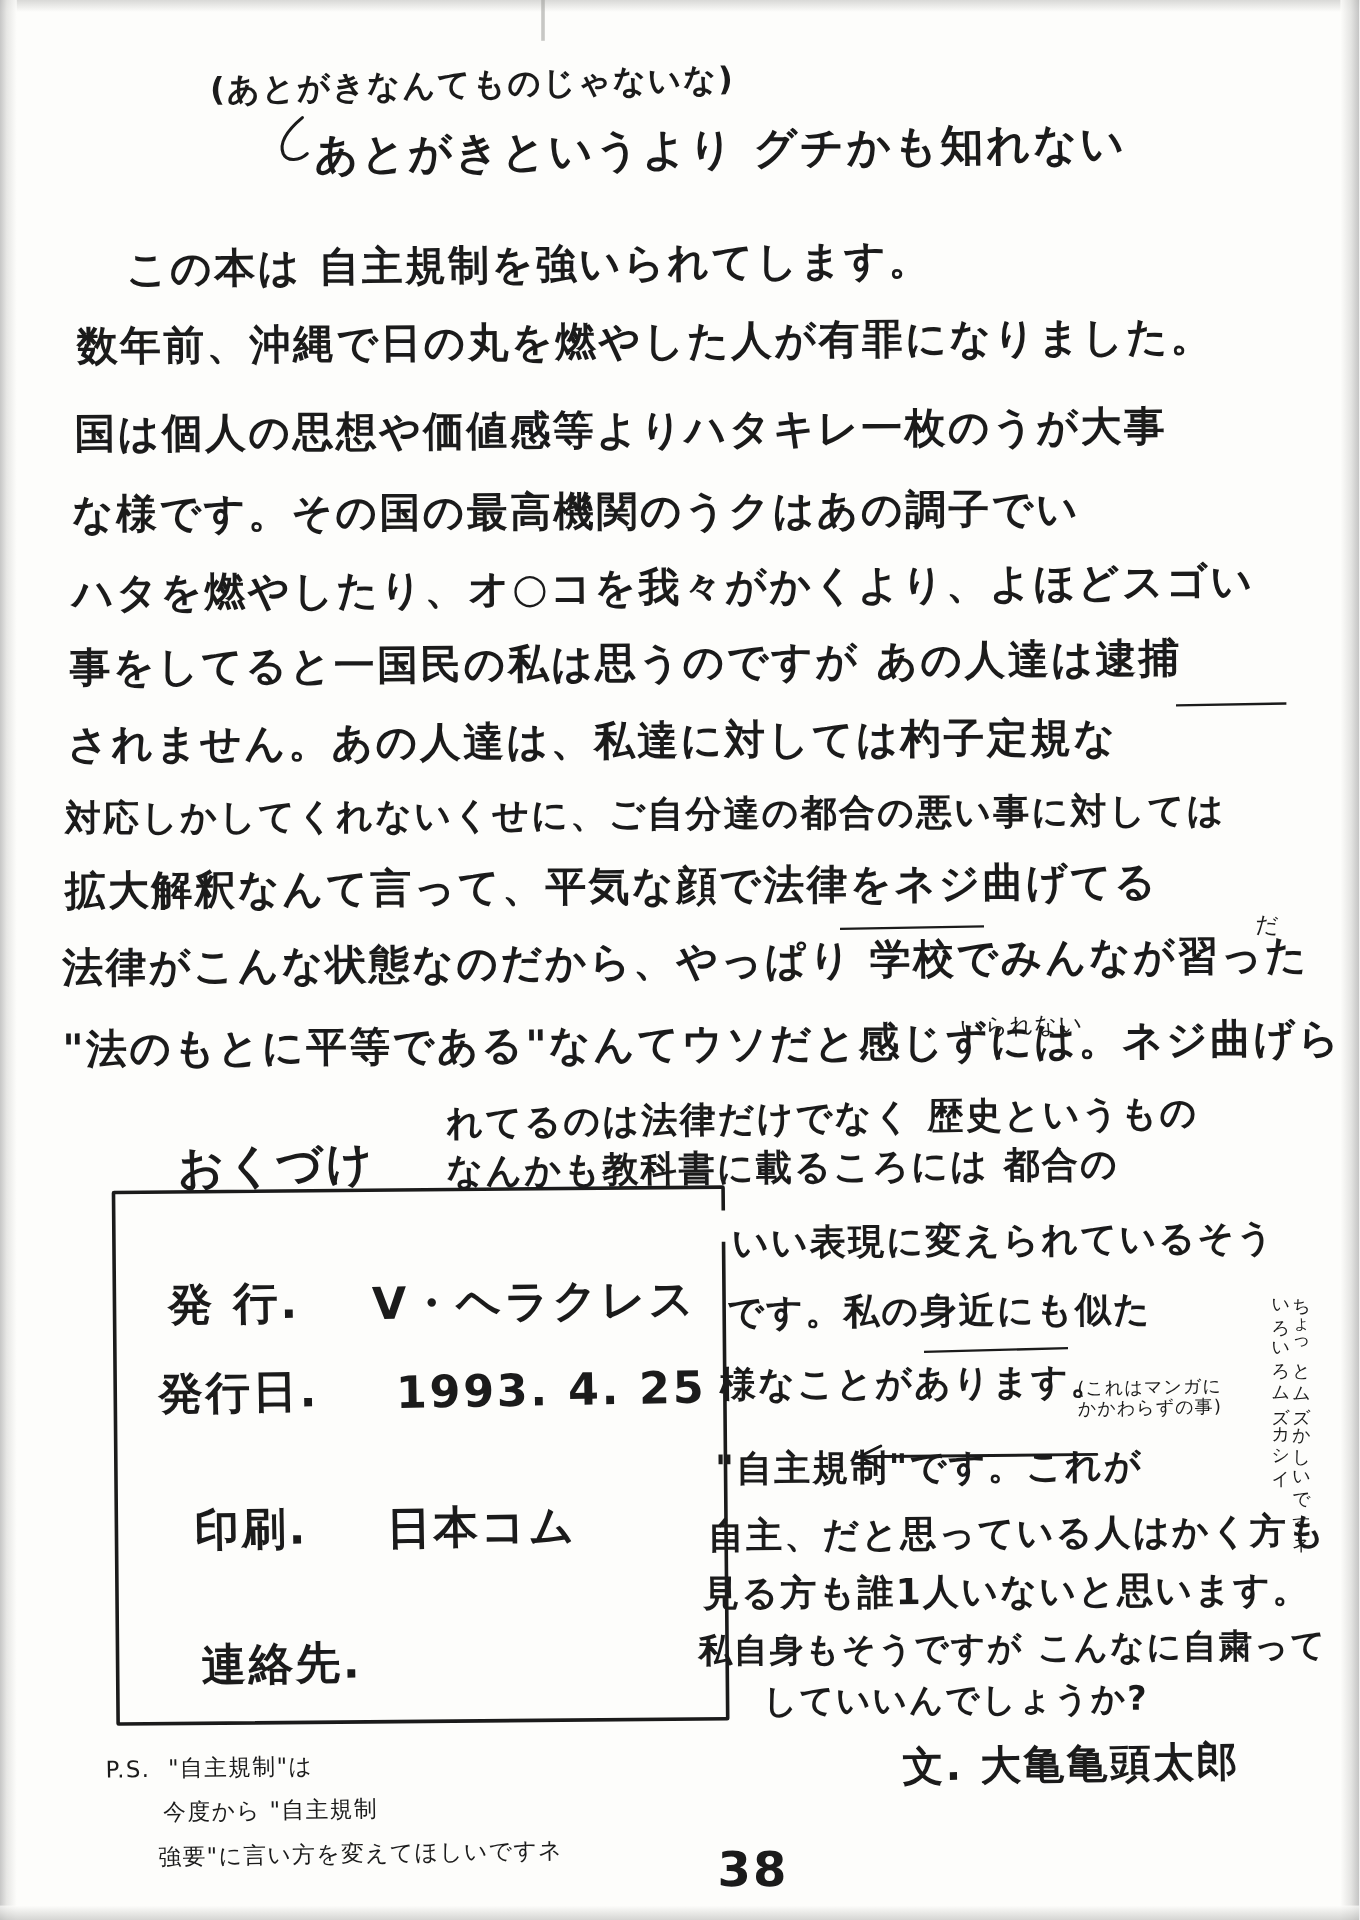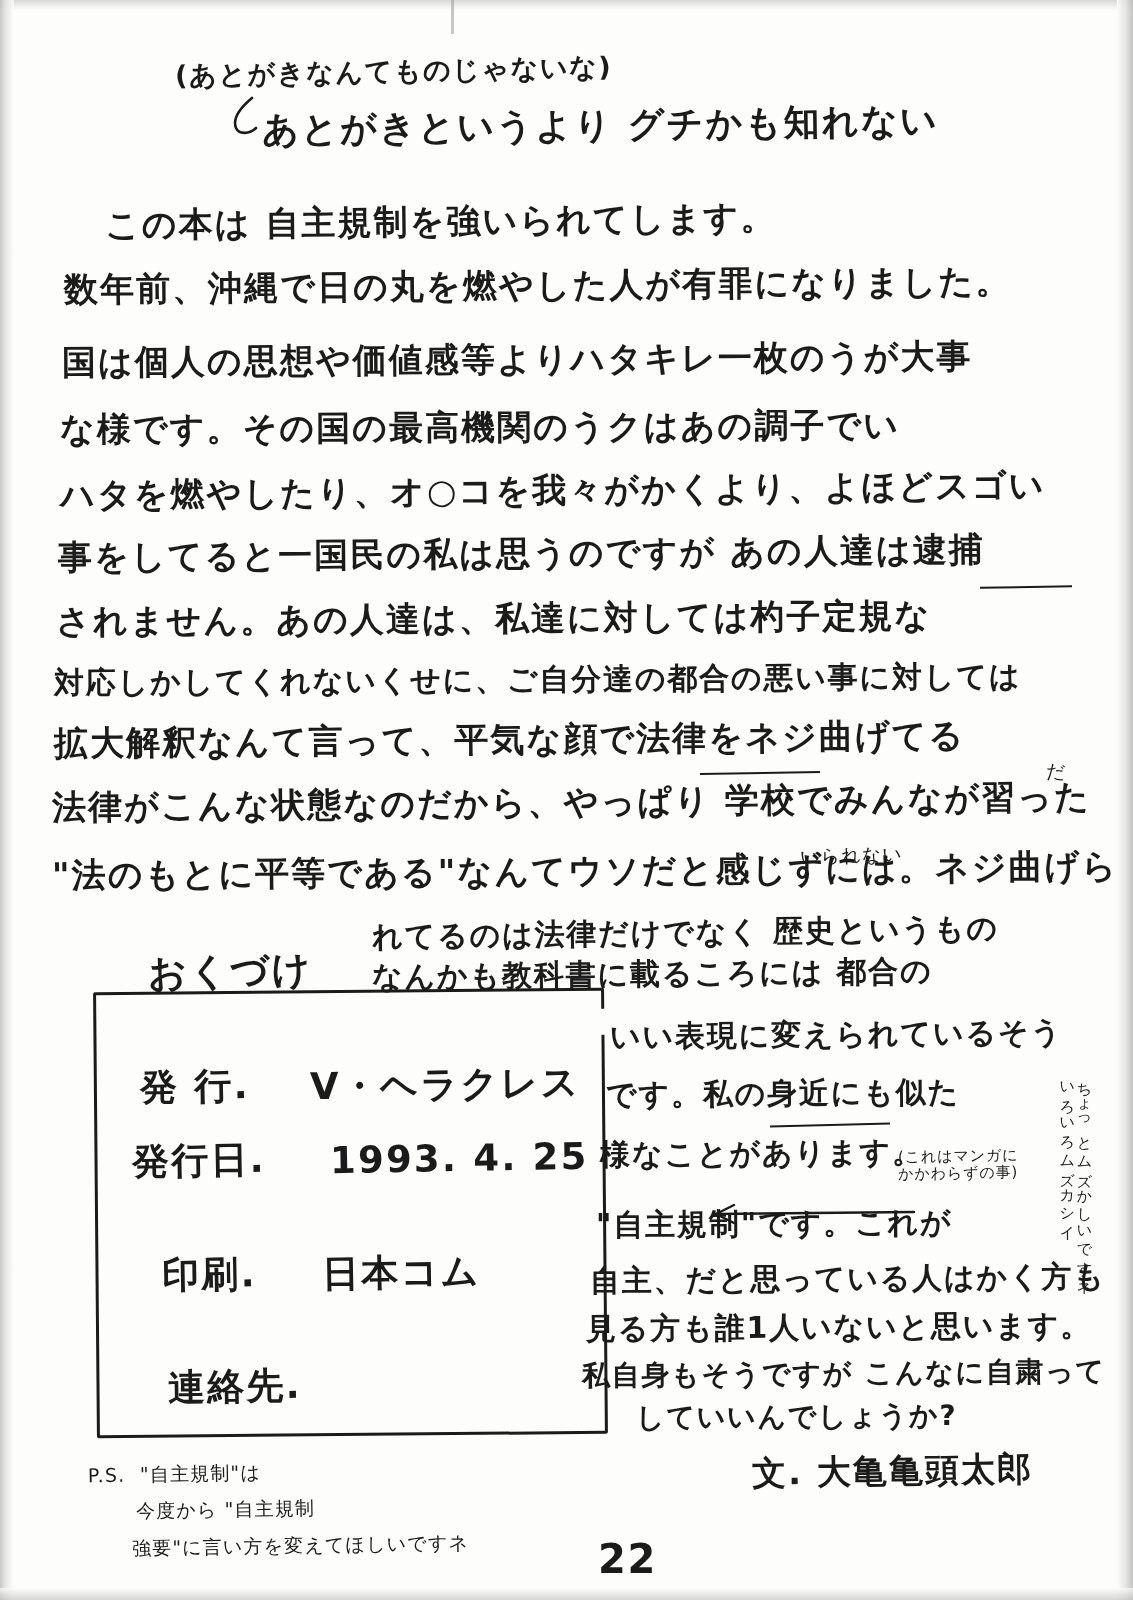--- a/index.html
+++ b/index.html
@@ -224,15 +224,15 @@
   <div class="vertical-note" style="left:1058px; top:1072px; height:140px; white-space:pre;">ちょっとムズかしいですネ
 いろいろムズカシイ</div>
 
   <div class="hand signature l" style="left:752px; top:1456px; transform:rotate(-1deg);">文. 大亀亀頭太郎</div>
 
   <div class="hand tiny" style="left:88px; top:1466px; transform:rotate(-1deg);">P.S.</div>
   <div class="hand tiny" style="left:140px; top:1464px; transform:rotate(-1deg);">"自主規制"は</div>
   <div class="hand tiny" style="left:136px; top:1500px; transform:rotate(-1deg);">今度から "自主規制</div>
   <div class="hand tiny" style="left:132px; top:1536px; transform:rotate(-1deg);">強要"に言い方を変えてほしいですネ</div>
 
-  <div class="page-number">22</div>
+  <div class="page-number">38</div>
 
 </div>
 
 </body></html>

